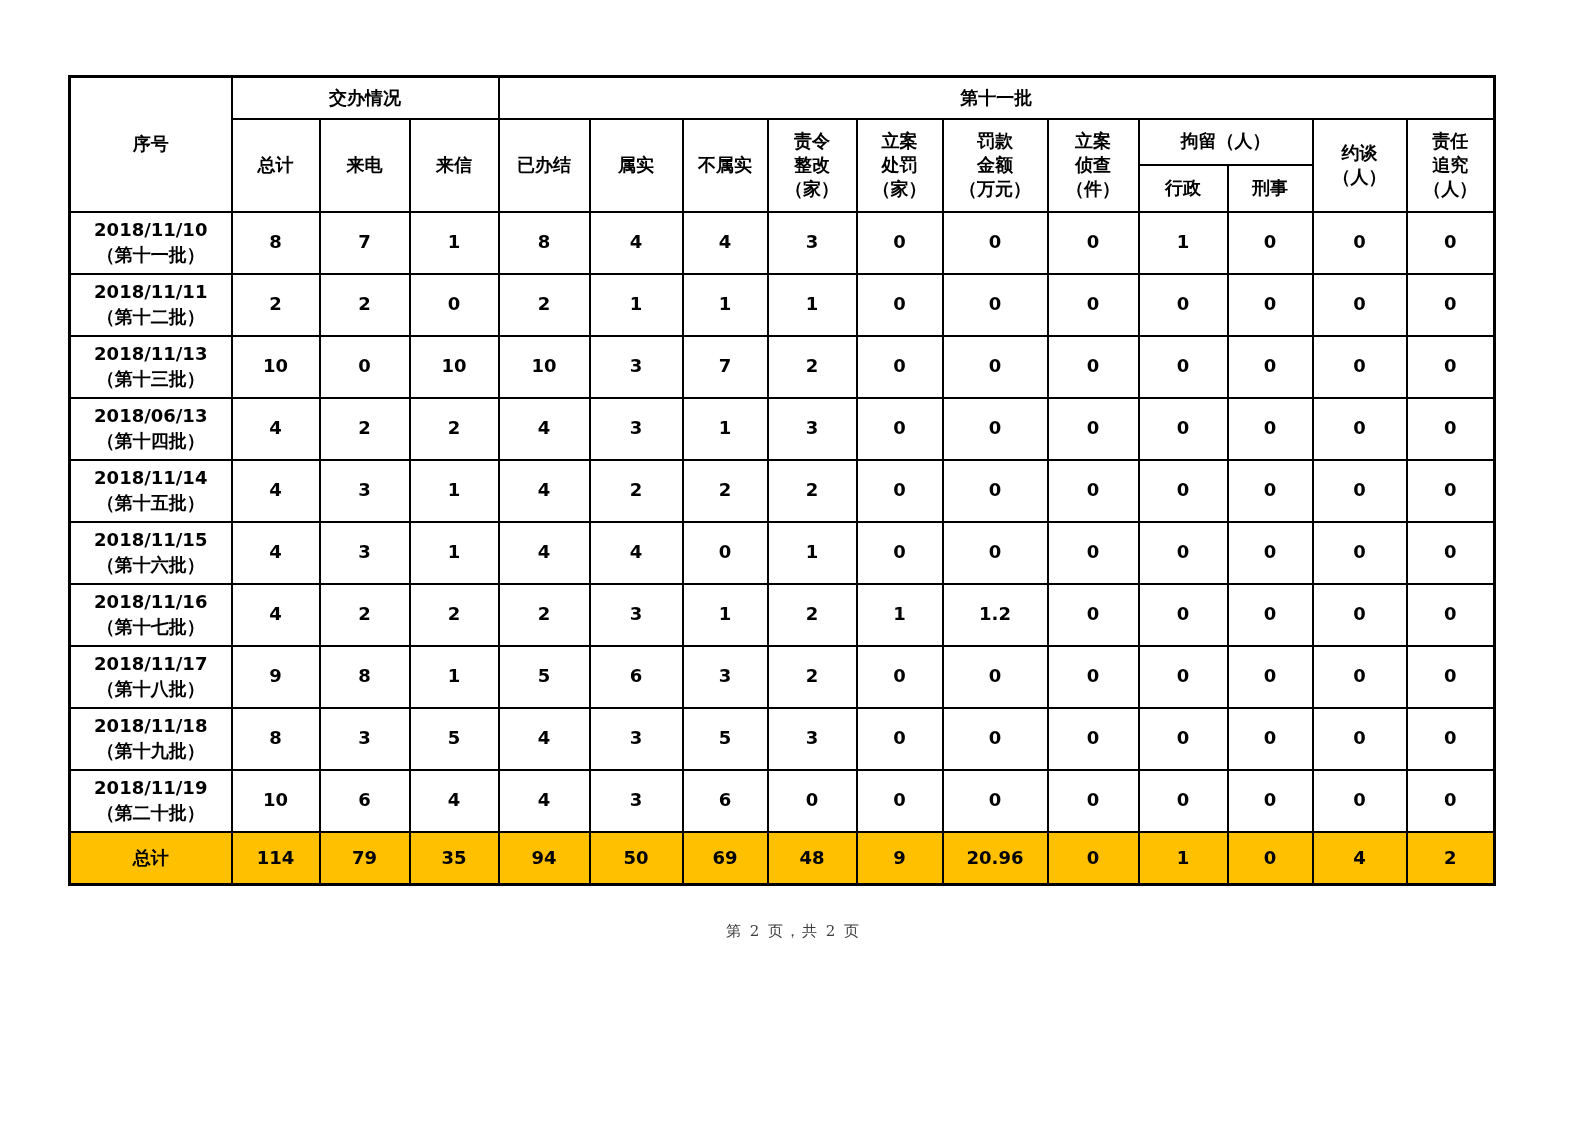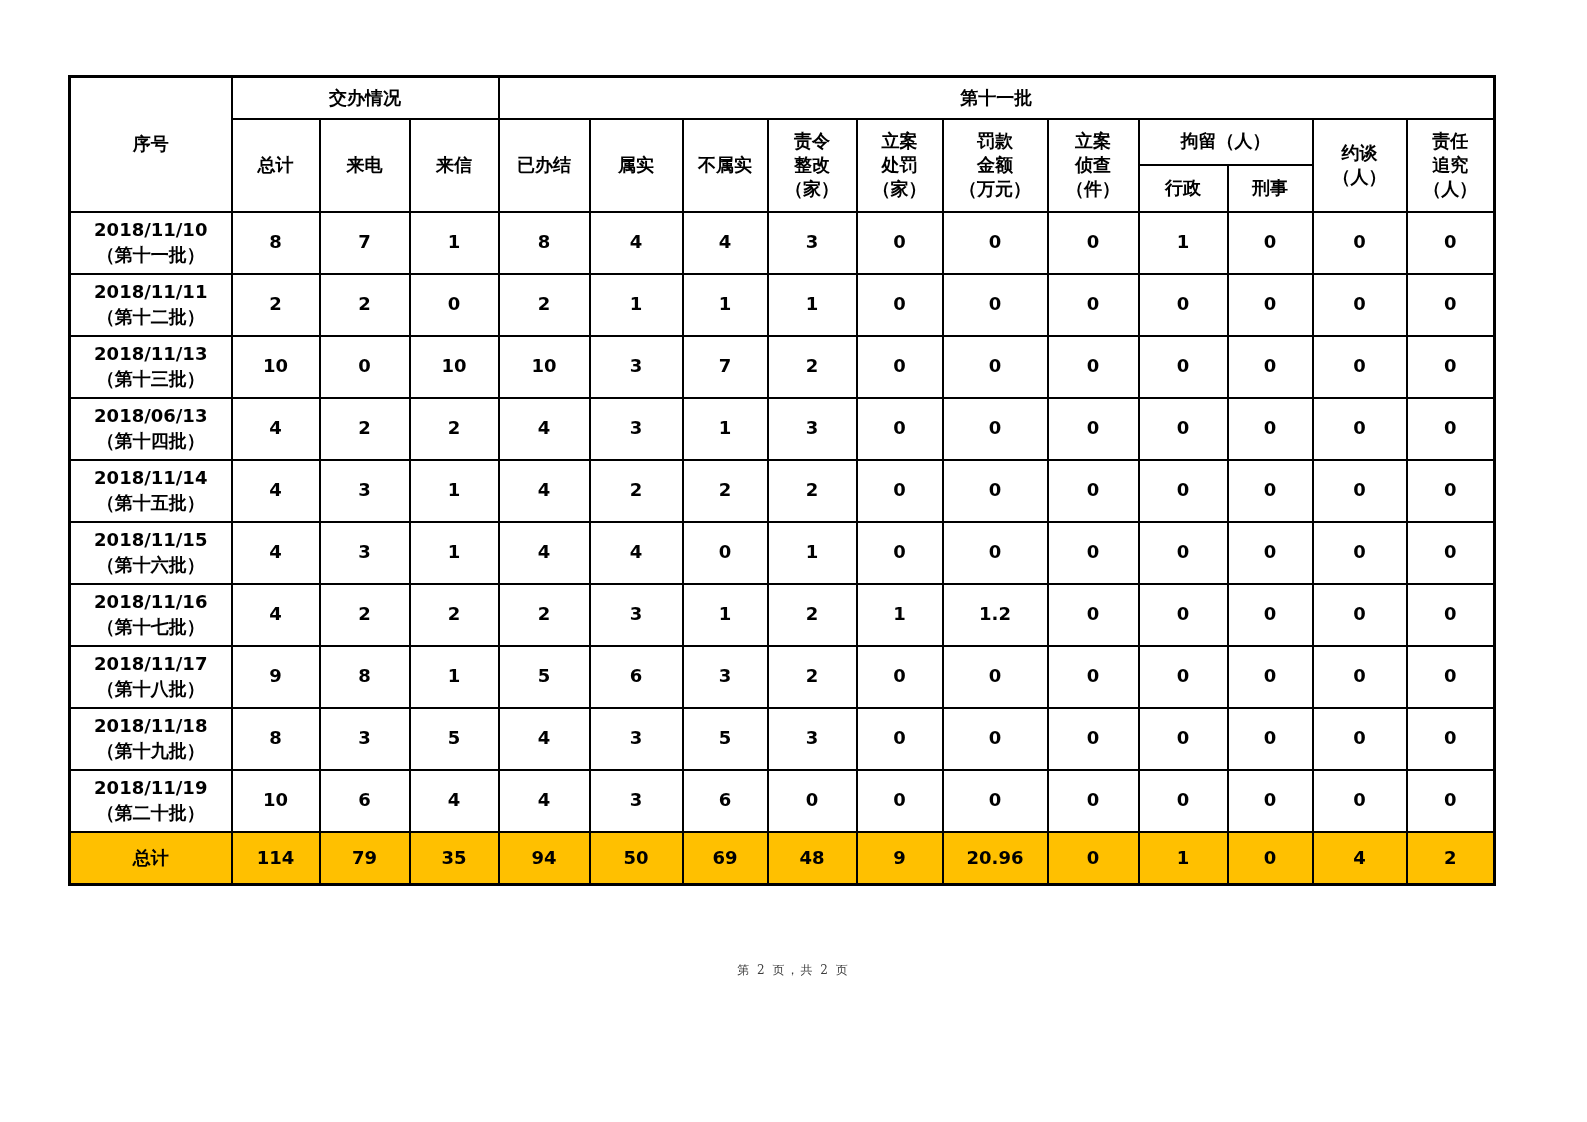--- a/index.html
+++ b/index.html
@@ -38,23 +38,23 @@
   }
   thead tr.group-row   { height: 42px; }
   thead tr.sub-row     { height: 46px; }
   thead tr.sub-row-2   { height: 47px; }
   tbody tr.data-row    { height: 62px; }
   tbody tr.total-row   { height: 53px; }
   tbody tr.total-row td {
     background: #FFC000;
   }
   .footer {
-    margin-top: 76px;
+    margin-top: 36px;
     text-align: center;
-    font-size: 12px;
+    font-size: 15px;
     letter-spacing: 2px;
     color: #3d3d3d;
     font-family: "DejaVu Serif", serif;
     font-weight: normal;
   }
 </style>
 </head>
 <body>
 
 <div class="page">

